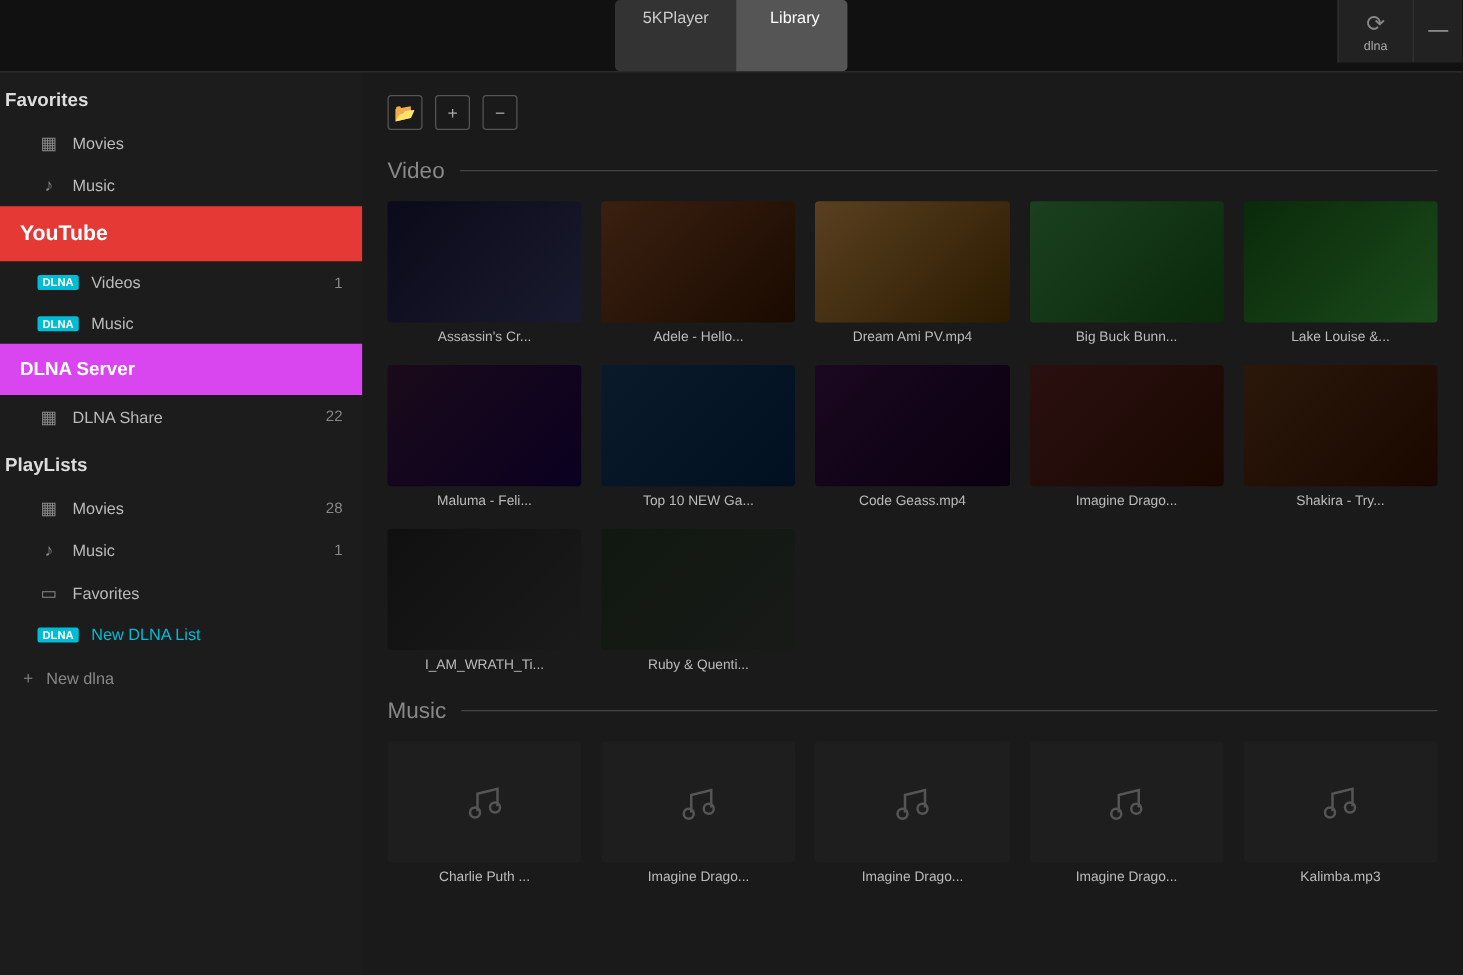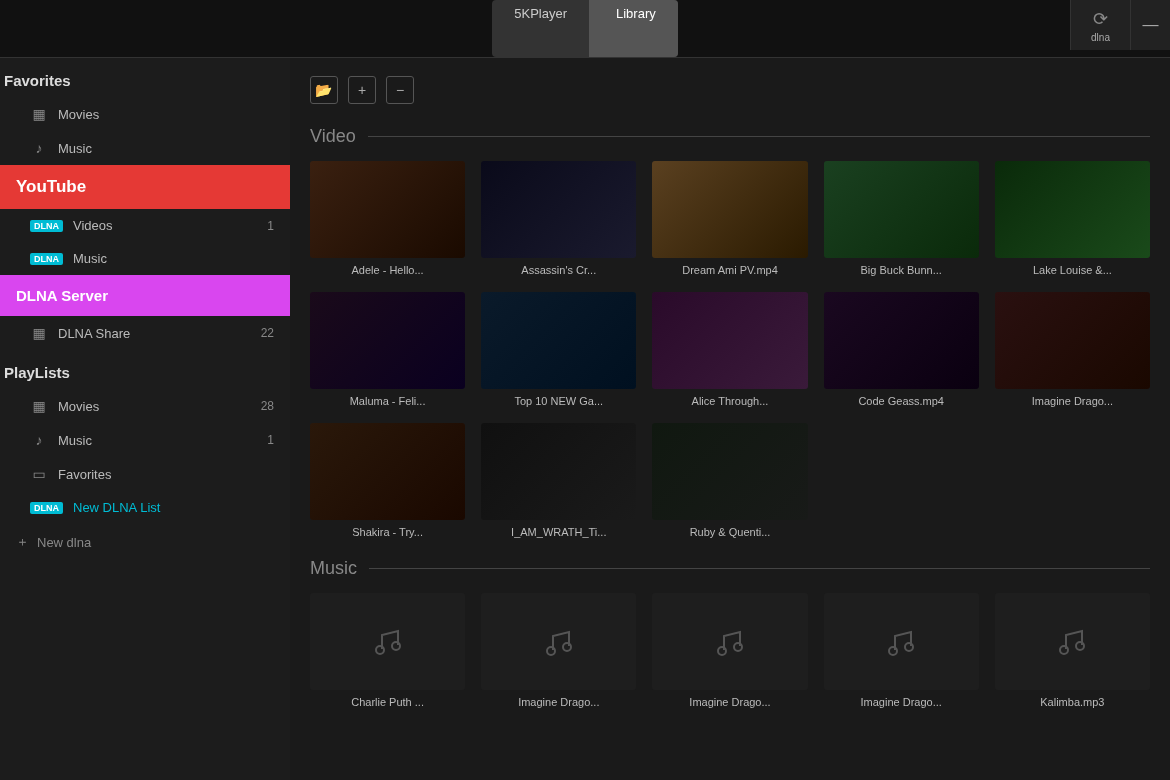--- a/index.html
+++ b/index.html
@@ -360,30 +360,30 @@
       </button>
     </div>
 
     <div class="section-header">
       <span class="section-header-title">Video</span>
       <div class="section-header-line"></div>
     </div>
 
     <div class="media-grid" id="video-grid">
         <div class="media-item">
+    <div class="media-thumb" style="background:linear-gradient(135deg, #0a0a1a, #1a1a2e);">
+    </div>
+    <div class="media-label">Assassin's Cr...</div>
+  </div>
+        <div class="media-item">
     <div class="media-thumb" style="background:linear-gradient(135deg, #3a2010, #1a0a00);">
     </div>
     <div class="media-label">Adele - Hello...</div>
   </div>
         <div class="media-item">
-    <div class="media-thumb" style="background:linear-gradient(135deg, #0a0a1a, #1a1a2e);">
-    </div>
-    <div class="media-label">Assassin's Cr...</div>
-  </div>
-        <div class="media-item">
     <div class="media-thumb" style="background:linear-gradient(135deg, #5a4020, #2a1a00);">
     </div>
     <div class="media-label">Dream Ami PV.mp4</div>
   </div>
         <div class="media-item">
     <div class="media-thumb" style="background:linear-gradient(135deg, #1a4020, #0a2a0a);">
     </div>
     <div class="media-label">Big Buck Bunn...</div>
   </div>
         <div class="media-item">
@@ -393,25 +393,20 @@
   </div>
         <div class="media-item">
     <div class="media-thumb" style="background:linear-gradient(135deg, #1a0a1a, #0a0020);">
     </div>
     <div class="media-label">Maluma - Feli...</div>
   </div>
         <div class="media-item">
     <div class="media-thumb" style="background:linear-gradient(135deg, #0a1a2a, #001020);">
     </div>
     <div class="media-label">Top 10 NEW Ga...</div>
-  </div>
-        <div class="media-item">
-    <div class="media-thumb" style="background:linear-gradient(135deg, #2a0a2a, #3a1a3a);">
-    </div>
-    <div class="media-label">Alice Through...</div>
   </div>
         <div class="media-item">
     <div class="media-thumb" style="background:linear-gradient(135deg, #1a0820, #0a0010);">
     </div>
     <div class="media-label">Code Geass.mp4</div>
   </div>
         <div class="media-item">
     <div class="media-thumb" style="background:linear-gradient(135deg, #2a1010, #1a0800);">
     </div>
     <div class="media-label">Imagine Drago...</div>

